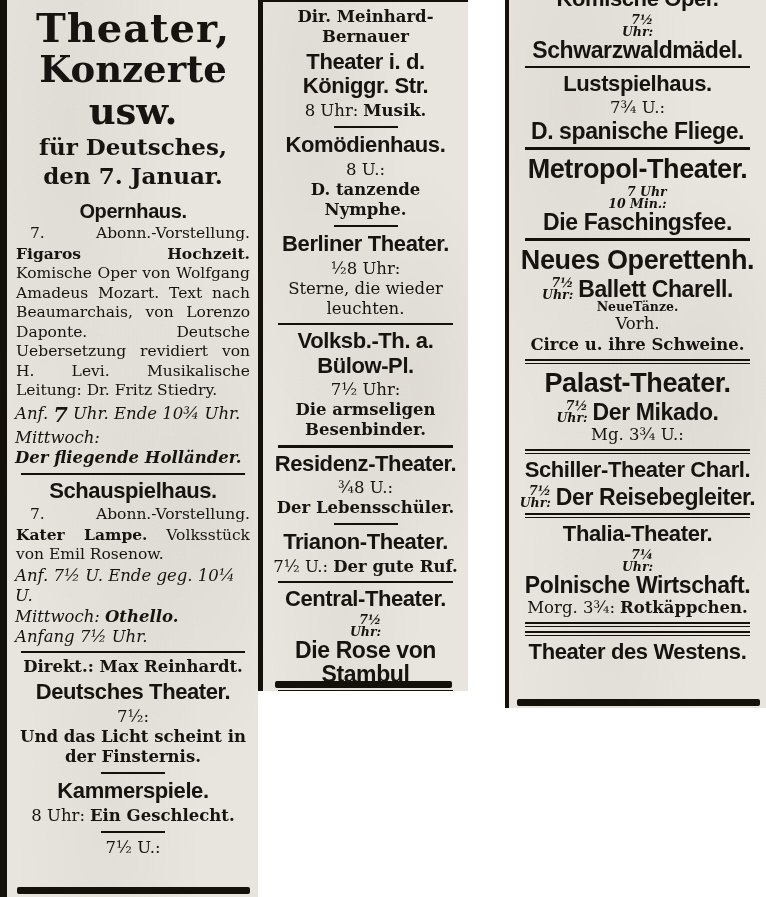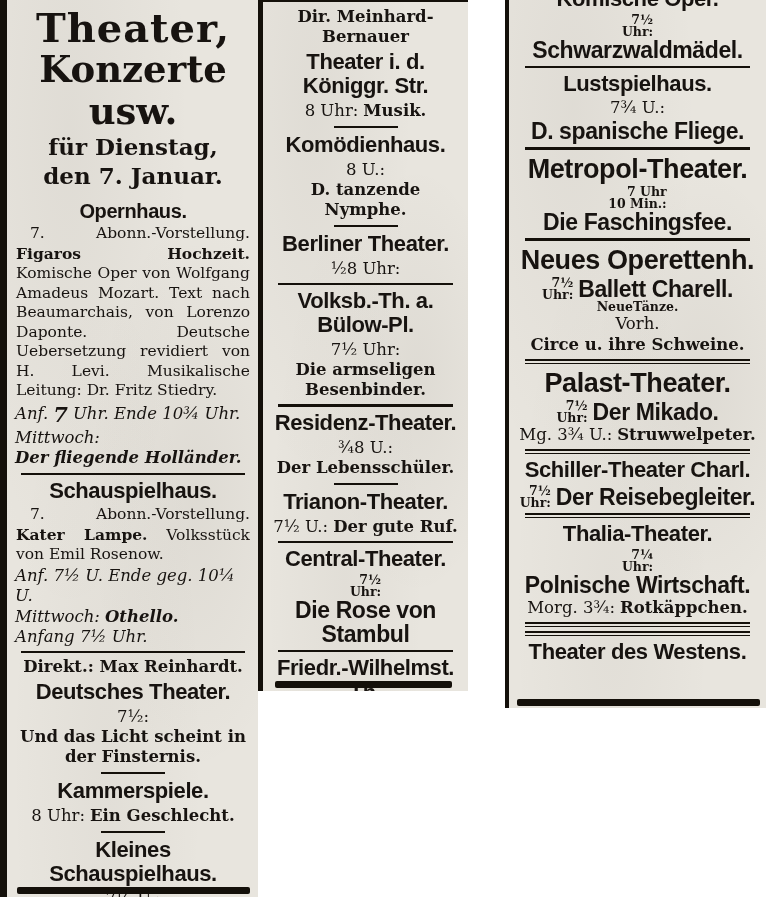--- a/index.html
+++ b/index.html
@@ -37,39 +37,39 @@
   .para .b{font-weight:bold;}
   .eline{display:flex;justify-content:center;align-items:center;flex-wrap:wrap;
          column-gap:5px;text-align:center;font-size:16.5px;line-height:1.22;margin:1px 0;}
   .eline.left{justify-content:flex-start;text-align:left;font-style:italic;}
   .st-f{font-weight:normal;}
   .st-fb{font-weight:bold;}
   .st-fbbig{font-weight:bold;font-size:21px;}
   .st-G{font-family:"Liberation Sans",sans-serif;font-weight:bold;font-size:23px;
         letter-spacing:-0.4px;line-height:1.05;}
   .t2{display:flex;flex-direction:column;align-items:flex-end;font-size:12.5px;
-      line-height:12px;font-weight:bold;}
+      line-height:12px;font-weight:bold;font-style:italic;}
   .side{display:flex;align-items:flex-start;font-size:12.5px;
         line-height:12px;font-weight:bold;}
   .sep{margin:4px 6px;}
   .sep-line{border-top:2px solid #14100a;}
   .sep-short{width:64px;margin:5px auto;border-top:2px solid #14100a;}
   .sep-thick{border-top:3px solid #14100a;}
   .sep-double{height:2px;border-top:2px solid #14100a;border-bottom:1px solid #14100a;}
 </style>
 </head>
 <body>
 
 <div class="canvas">
 
   <div class="col" id="colL">
     <div class="masthead">
       <div class="mh1">Theater,</div>
       <div class="mh2">Konzerte usw.</div>
-      <div class="mh3">für Dienstag,</div>
+      <div class="mh3">für Deutsches,</div>
       <div class="mh4">den 7. Januar.</div>
     </div>
     <div id="entries-0">
         <div class="entry">
           <div class="vname g1">Opernhaus.</div>
           <div class="para"><span>7. Abonn.-Vorstellung. </span><span class="b">Figaros Hochzeit.</span><span> Komische Oper von Wolfgang Amadeus Mozart. Text nach Beaumarchais, von Lorenzo Daponte. Deutsche Uebersetzung revidiert von H. Levi. Musikalische Leitung: Dr. Fritz Stiedry.</span></div>
           <div class="eline left">
             <span class="st-f">Anf.</span>
             <span class="st-fbbig">7</span>
             <span class="st-f">Uhr. Ende 10¾ Uhr.</span>
@@ -104,21 +104,20 @@
         <div class="sep sep-short"></div>
         <div class="entry">
           <div class="vname g2">Kammerspiele.</div>
           <div class="eline">
             <span class="st-f">8 Uhr:</span>
             <span class="st-fb">Ein Geschlecht.</span>
           </div>
         </div>
         <div class="sep sep-short"></div>
         <div class="entry">
-          <div class="vname g2">Kleines Schauspielhaus.</div>
           <div class="eline">
             <span class="st-f">7½ U.:</span>
           </div>
         </div>
       </div>
     <div class="endbar" id="barL"></div>
   </div>
 
   <div class="col" id="colM">
     <div id="entries-1">
@@ -136,20 +135,21 @@
           <div class="eline">
             <span class="st-f">8 U.:</span>
             <span class="st-fb">D. tanzende Nymphe.</span>
           </div>
         </div>
         <div class="sep sep-short"></div>
         <div class="entry">
           <div class="vname g2">Berliner Theater.</div>
           <div class="eline">
             <span class="st-f">½8 Uhr:</span>
+            <span class="st-f">Sterne, die wieder leuchten.</span>
           </div>
         </div>
         <div class="sep sep-line"></div>
         <div class="entry">
           <div class="vname g2">Volksb.-Th. a. Bülow-Pl.</div>
           <div class="eline">
             <span class="st-f">7½ Uhr:</span>
             <span class="st-fb">Die armseligen Besenbinder.</span>
           </div>
         </div>
@@ -247,21 +247,20 @@
           <div class="vname g3">Palast-Theater.</div>
           <div class="eline">
             <span class="t2">
               <span>7½</span>
               <span>Uhr:</span>
             </span>
             <span class="st-G">Der Mikado.</span>
           </div>
           <div class="eline">
             <span class="st-f">Mg. 3¾ U.:</span>
-            <span class="st-fb">Struwwelpeter.</span>
           </div>
         </div>
         <div class="sep sep-double"></div>
         <div class="entry">
           <div class="vname g2">Schiller-Theater Charl.</div>
           <div class="eline">
             <span class="t2">
               <span>7½</span>
               <span>Uhr:</span>
             </span>

